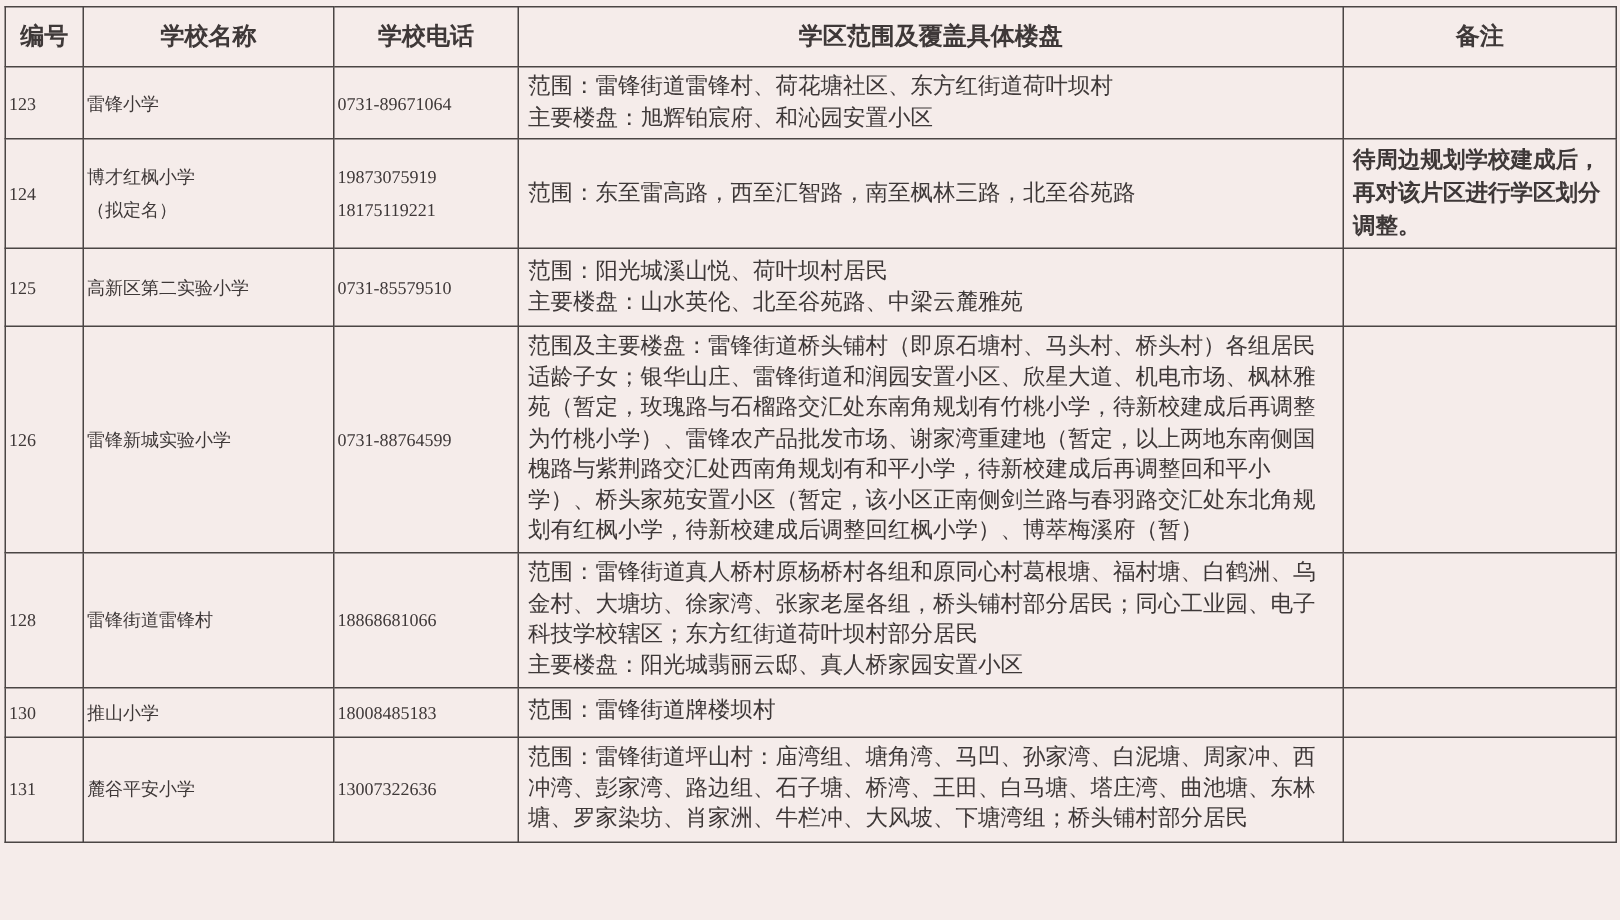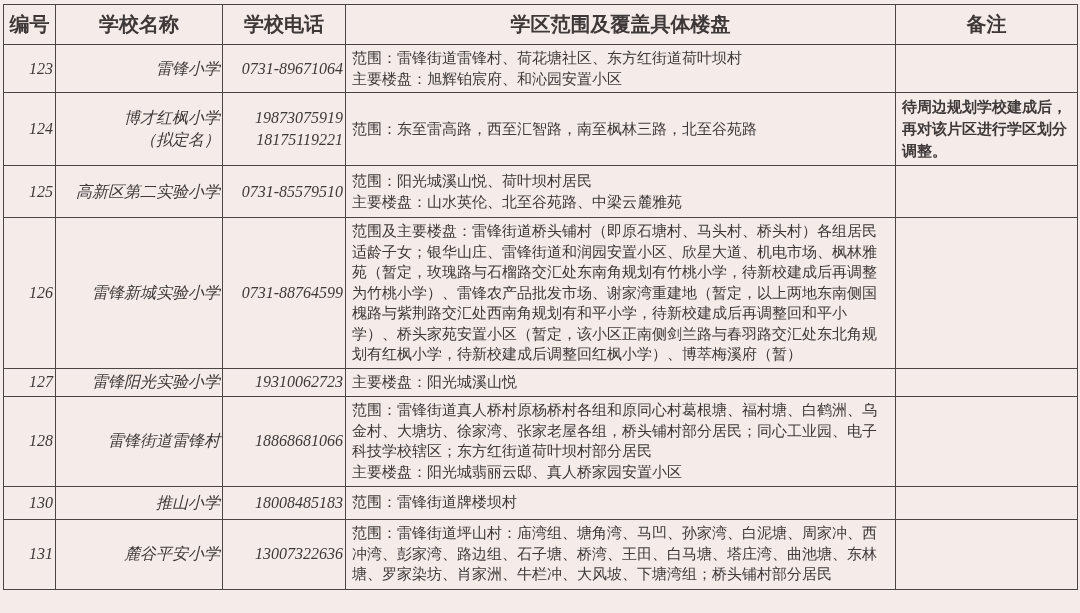--- a/index.html
+++ b/index.html
@@ -16,31 +16,30 @@
     margin:4px 0 0 3px;
     background:transparent;
   }
   th,td{
     border:1px solid #4a4544;
     overflow:hidden;
     vertical-align:middle;
     box-sizing:border-box;
   }
   th{
-    font-size:20px;
+    font-size:16px;
     font-weight:bold;
     text-align:center;
     padding:2px;
   }
   .c-id,.c-name,.c-phone{
-    text-align:right;
-    font-size:16px;
+    text-align:left;
+    font-size:12px;
     line-height:22px;
     padding:2px;
-    font-style:italic;
   }
   .c-range{
     text-align:left;
     font-size:15px;
     line-height:20.5px;
     padding:3px 6px;
   }
   .c-range div{min-height:0;}
   .c-note{
     text-align:left;
@@ -121,33 +120,20 @@
           <div>雷锋新城实验小学</div>
         </td>
       <td class="c-phone">
           <div>0731-88764599</div>
         </td>
       <td class="c-range">
         <div>范围及主要楼盘：雷锋街道桥头铺村（即原石塘村、马头村、桥头村）各组居民适龄子女；银华山庄、雷锋街道和润园安置小区、欣星大道、机电市场、枫林雅苑（暂定，玫瑰路与石榴路交汇处东南角规划有竹桃小学，待新校建成后再调整为竹桃小学）、雷锋农产品批发市场、谢家湾重建地（暂定，以上两地东南侧国槐路与紫荆路交汇处西南角规划有和平小学，待新校建成后再调整回和平小学）、桥头家苑安置小区（暂定，该小区正南侧剑兰路与春羽路交汇处东北角规划有红枫小学，待新校建成后调整回红枫小学）、博萃梅溪府（暂）</div>
       </td>
       <td class="c-note"></td>
     </tr>
-    <tr style="height:28px">
-      <td class="c-id">127</td>
-      <td class="c-name">
-          <div>雷锋阳光实验小学</div>
-        </td>
-      <td class="c-phone">
-          <div>19310062723</div>
-        </td>
-      <td class="c-range">
-        <div>主要楼盘：阳光城溪山悦</div>
-      </td>
-      <td class="c-note"></td>
-    </tr>
     <tr style="height:90px">
       <td class="c-id">128</td>
       <td class="c-name">
           <div>雷锋街道雷锋村</div>
         </td>
       <td class="c-phone">
           <div>18868681066</div>
         </td>
       <td class="c-range">
         <div>范围：雷锋街道真人桥村原杨桥村各组和原同心村葛根塘、福村塘、白鹤洲、乌金村、大塘坊、徐家湾、张家老屋各组，桥头铺村部分居民；同心工业园、电子科技学校辖区；东方红街道荷叶坝村部分居民</div>

